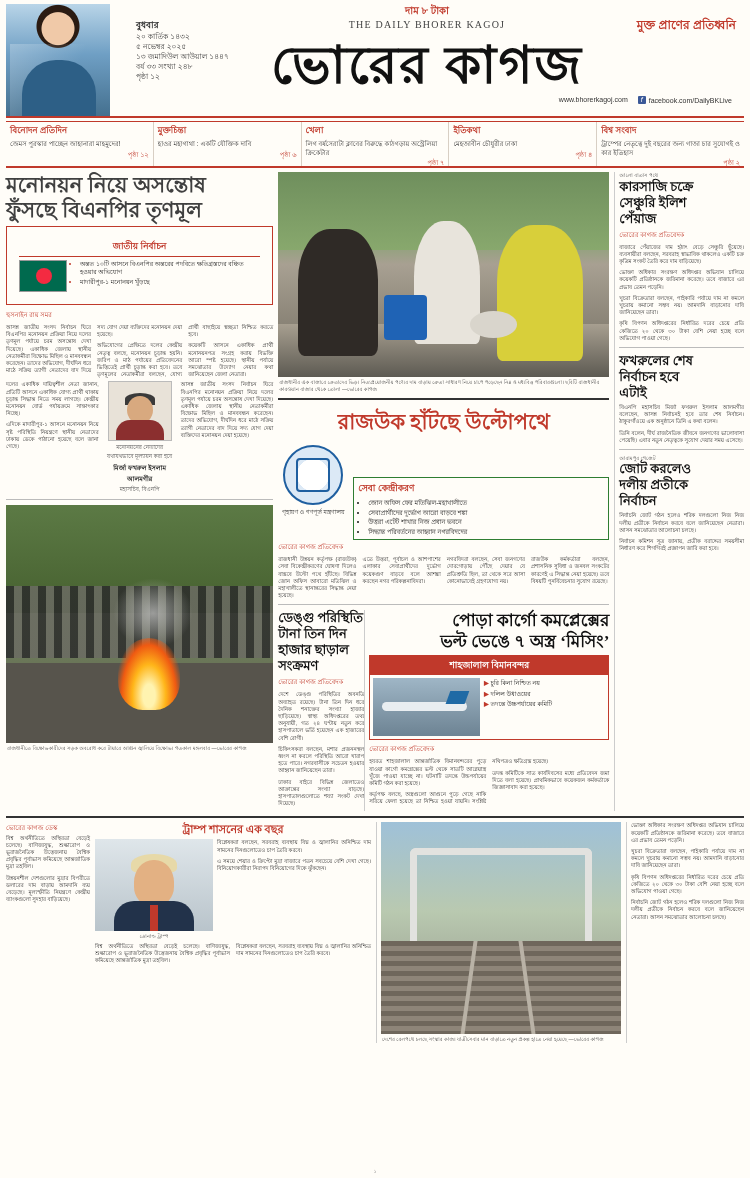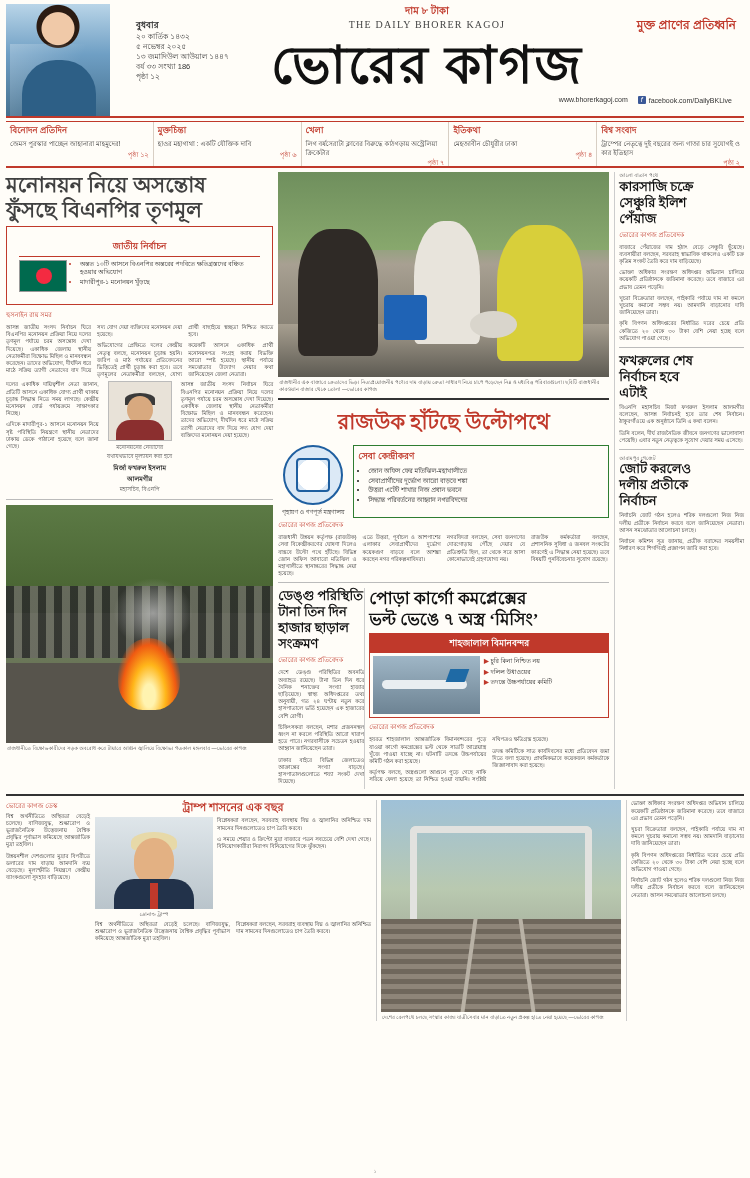--- a/index.html
+++ b/index.html
@@ -112,21 +112,21 @@
   .chk{color:#c0392b;font-weight:bold;}
 
   .rajuk{margin-top:5px;}
   .rajuk-hd{font-family:"Liberation Serif",serif;font-weight:bold;font-size:21px;color:#c0392b;text-align:center;margin-bottom:4px;}
   .rajuk-row{display:flex;gap:5px;}
   .seal{width:70px;text-align:center;}
   .seal .circle{width:56px;height:56px;border-radius:50%;border:2px solid #1f5fa0;margin:0 auto;background:
      radial-gradient(circle,#fff 0 40%,#dce9f6 41% 100%);position:relative;}
   .seal .circle:after{content:"";position:absolute;left:50%;top:50%;transform:translate(-50%,-50%);width:30px;height:30px;border:2px solid #1f5fa0;border-radius:4px;}
   .seal .sname{font-size:6px;color:#333;margin-top:2px;}
-  .bullet-box{flex:1;border:1px solid #2e7d32;padding:3px 4px;}
+  .bullet-box{flex:1;border:1px solid #2e7d32;padding:3px 4px;margin-top:32px;}
   .bullet-box .bttl{color:#c0392b;font-weight:bold;font-size:9px;margin-bottom:2px;}
   .bullet-box ul{margin:0;padding-left:10px;font-size:6.4px;line-height:9.5px;}
 
   .ph-rail{height:212px;background:linear-gradient(180deg,#9fc1d8 0%,#b9c9b0 42%,#8d8d84 100%);position:relative;}
   .ph-rail .gate{position:absolute;left:50%;top:12%;transform:translateX(-50%);width:70%;height:48%;border:7px solid #e2e2df;border-bottom:none;border-radius:6px 6px 0 0;}
   .ph-rail .track{position:absolute;left:0;bottom:0;width:100%;height:44%;background:repeating-linear-gradient(180deg,#6f675c 0 5px,#8e8579 5px 10px);}
   .ph-rail .railL{position:absolute;left:36%;bottom:0;width:4px;height:44%;background:#b9b2a6;transform:skewX(-8deg);}
   .ph-rail .railR{position:absolute;left:60%;bottom:0;width:4px;height:44%;background:#b9b2a6;transform:skewX(8deg);}
 
   .ph-trump{height:92px;background:linear-gradient(180deg,#dfe6ea,#b9c4cb);position:relative;}
@@ -162,21 +162,21 @@
       <div class="price-bar">
           <span class="price">দাম ৮ টাকা</span>
         </div>
       <div class="eng-title">THE DAILY BHORER KAGOJ</div>
       <div class="slogan">মুক্ত প্রাণের প্রতিধ্বনি</div>
       <div class="dateblock">
         <div class="day">বুধবার</div>
         <div>২০ কার্তিক ১৪৩২</div>
         <div>৫ নভেম্বর ২০২৫</div>
         <div>১৩ জমাদিউল আউয়াল ১৪৪৭</div>
-        <div>বর্ষ ৩৩ সংখ্যা 186</div>
+        <div>বর্ষ ৩৩ সংখ্যা ২৪৮</div>
         <div>পৃষ্ঠা ১২</div>
       </div>
       <div class="logo">ভোরের কাগজ</div>
       <div class="siteline">
         <span>www.bhorerkagoj.com</span>
         <span class="fb">
             <i class="f">f</i>
             <span>facebook.com/DailyBKLive</span>
           </span>
       </div>
@@ -320,21 +320,21 @@
 সংক্রমণ</h3>
           <div class="byline">ভোরের কাগজ প্রতিবেদক</div>
           <div class="body">
             <p>দেশে ডেঙ্গু পরিস্থিতির অবনতি অব্যাহত রয়েছে। টানা তিন দিন ধরে দৈনিক শনাক্তের সংখ্যা হাজার ছাড়িয়েছে। স্বাস্থ্য অধিদপ্তরের তথ্য অনুযায়ী, গত ২৪ ঘণ্টায় নতুন করে হাসপাতালে ভর্তি হয়েছেন এক হাজারের বেশি রোগী।</p>
             <p>চিকিৎসকরা বলছেন, মশার প্রজননস্থল ধ্বংস না করলে পরিস্থিতি আরো খারাপ হতে পারে। নগরবাসীকে সচেতন হওয়ার আহ্বান জানিয়েছেন তারা।</p>
             <p>ঢাকার বাইরে বিভিন্ন জেলাতেও আক্রান্তের সংখ্যা বাড়ছে। হাসপাতালগুলোতে শয্যা সংকট দেখা দিয়েছে।</p>
           </div>
         </div>
 
         <div style="flex:1" class="divider-col">
-          <h2 class="head red" style="white-space:pre-line;text-align:left">পোড়া কার্গো কমপ্লেক্সের
+          <h2 class="head red" style="white-space:pre-line;text-align:right">পোড়া কার্গো কমপ্লেক্সের
 ভল্ট ভেঙে ৭ অস্ত্র ‘মিসিং’</h2>
           <div class="airport-box">
             <div class="airport-hd">শাহজালাল বিমানবন্দর</div>
             <div class="airport-body">
               <div class="airport-img">
                   <div class="plane"></div>
                   <div class="tail"></div>
                 </div>
               <div class="airport-pts">
                 <div><span class="chk">▶</span> <span>চুরি কিনা নিশ্চিত নয়</span></div>

